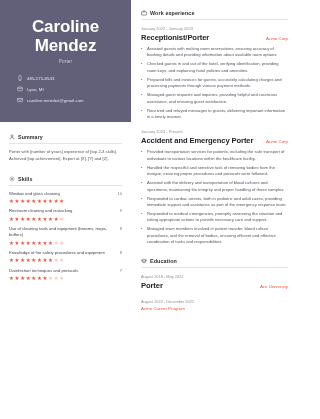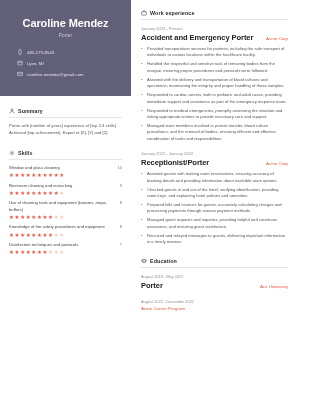--- a/index.html
+++ b/index.html
@@ -29,21 +29,21 @@
     display: flex;
     flex-direction: column;
   }
   .sidebar-head {
     background: #625f79;
     color: #ffffff;
     padding: 17px 11px 14px 11px;
     min-height: 60px;
   }
   .cand-name {
-    font-size: 11px;
+    font-size: 17px;
     font-weight: bold;
     line-height: 1.12;
     letter-spacing: -0.1px;
     margin: 0 0 4px 0;
     text-align: center;
   }
   .cand-role {
     font-size: 4.6px;
     text-align: center;
     color: #cfccdd;
@@ -415,20 +415,49 @@
           <svg viewBox="0 0 16 16" fill="none" stroke="#3a3a44" stroke-width="1.4">
             <rect x="1.6" y="4.6" width="12.8" height="9" rx="1.2"></rect>
             <path d="M5.6 4.6V3.2c0-.6.5-1 1.1-1h2.6c.6 0 1.1.4 1.1 1v1.4"></path>
           </svg>
         </span>
         <span class="main-sec-title">Work experience</span>
       </div>
       <div class="main-rule"></div>
       <div id="jobs-list">
           <div class="job">
+            <div class="job-date">January 2022 - January 2023</div>
+            <div class="job-title-row">
+              <div class="job-title">Receptionist/Porter</div>
+              <div class="job-company">Acme Corp</div>
+            </div>
+            <ul class="bullets">
+              <li class="bullet">
+                <span class="bdot">•</span>
+                <span class="btxt">Assisted guests with making room reservations, ensuring accuracy of booking details and providing information about available room options.</span>
+              </li>
+              <li class="bullet">
+                <span class="bdot">•</span>
+                <span class="btxt">Checked guests in and out of the hotel, verifying identification, providing room keys, and explaining hotel policies and amenities.</span>
+              </li>
+              <li class="bullet">
+                <span class="bdot">•</span>
+                <span class="btxt">Prepared bills and invoices for guests, accurately calculating charges and processing payments through various payment methods.</span>
+              </li>
+              <li class="bullet">
+                <span class="bdot">•</span>
+                <span class="btxt">Managed guest requests and inquiries, providing helpful and courteous assistance, and ensuring guest satisfaction.</span>
+              </li>
+              <li class="bullet">
+                <span class="bdot">•</span>
+                <span class="btxt">Received and relayed messages to guests, delivering important information in a timely manner.</span>
+              </li>
+            </ul>
+          </div>
+          <div class="job">
             <div class="job-date">January 2023 - Present</div>
             <div class="job-title-row">
               <div class="job-title">Accident and Emergency Porter</div>
               <div class="job-company">Acme Corp</div>
             </div>
             <ul class="bullets">
               <li class="bullet">
                 <span class="bdot">•</span>
                 <span class="btxt">Provided transportation services for patients, including the safe transport of individuals to various locations within the healthcare facility.</span>
               </li>
@@ -444,49 +473,20 @@
                 <span class="bdot">•</span>
                 <span class="btxt">Responded to cardiac arrests, both in pediatric and adult cases, providing immediate support and assistance as part of the emergency response team.</span>
               </li>
               <li class="bullet">
                 <span class="bdot">•</span>
                 <span class="btxt">Responded to medical emergencies, promptly assessing the situation and taking appropriate actions to provide necessary care and support.</span>
               </li>
               <li class="bullet">
                 <span class="bdot">•</span>
                 <span class="btxt">Managed team members involved in patient transfer, blood culture procedures, and the removal of bodies, ensuring efficient and effective coordination of tasks and responsibilities.</span>
-              </li>
-            </ul>
-          </div>
-          <div class="job">
-            <div class="job-date">January 2022 - January 2023</div>
-            <div class="job-title-row">
-              <div class="job-title">Receptionist/Porter</div>
-              <div class="job-company">Acme Corp</div>
-            </div>
-            <ul class="bullets">
-              <li class="bullet">
-                <span class="bdot">•</span>
-                <span class="btxt">Assisted guests with making room reservations, ensuring accuracy of booking details and providing information about available room options.</span>
-              </li>
-              <li class="bullet">
-                <span class="bdot">•</span>
-                <span class="btxt">Checked guests in and out of the hotel, verifying identification, providing room keys, and explaining hotel policies and amenities.</span>
-              </li>
-              <li class="bullet">
-                <span class="bdot">•</span>
-                <span class="btxt">Prepared bills and invoices for guests, accurately calculating charges and processing payments through various payment methods.</span>
-              </li>
-              <li class="bullet">
-                <span class="bdot">•</span>
-                <span class="btxt">Managed guest requests and inquiries, providing helpful and courteous assistance, and ensuring guest satisfaction.</span>
-              </li>
-              <li class="bullet">
-                <span class="bdot">•</span>
-                <span class="btxt">Received and relayed messages to guests, delivering important information in a timely manner.</span>
               </li>
             </ul>
           </div>
         </div>
     </section>
 
     <section class="edu-block">
       <div class="main-sec-head">
         <span class="main-sec-ico">
           <svg viewBox="0 0 16 16" fill="none" stroke="#3a3a44" stroke-width="1.4">

